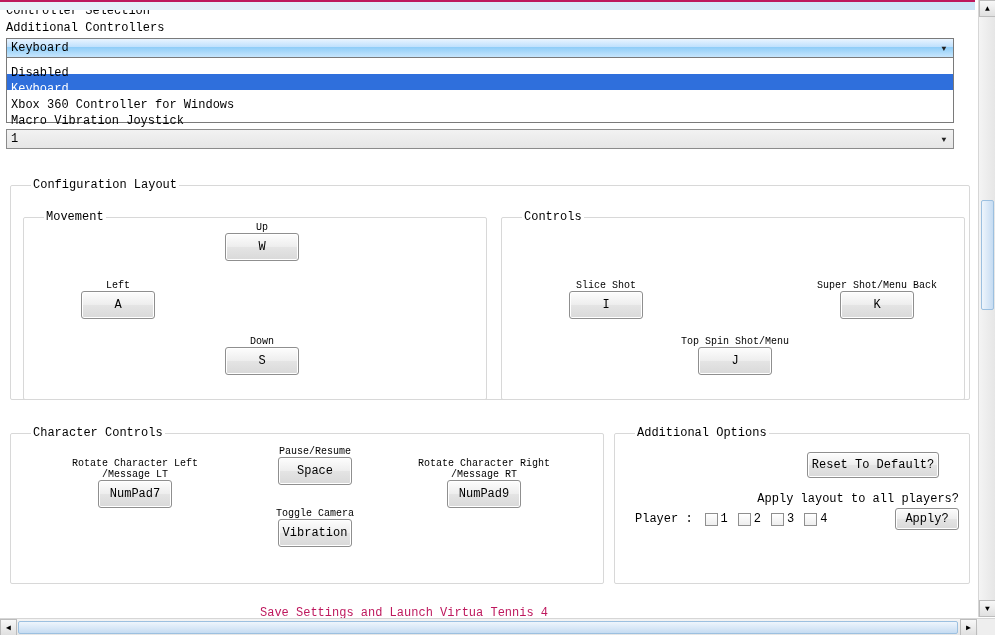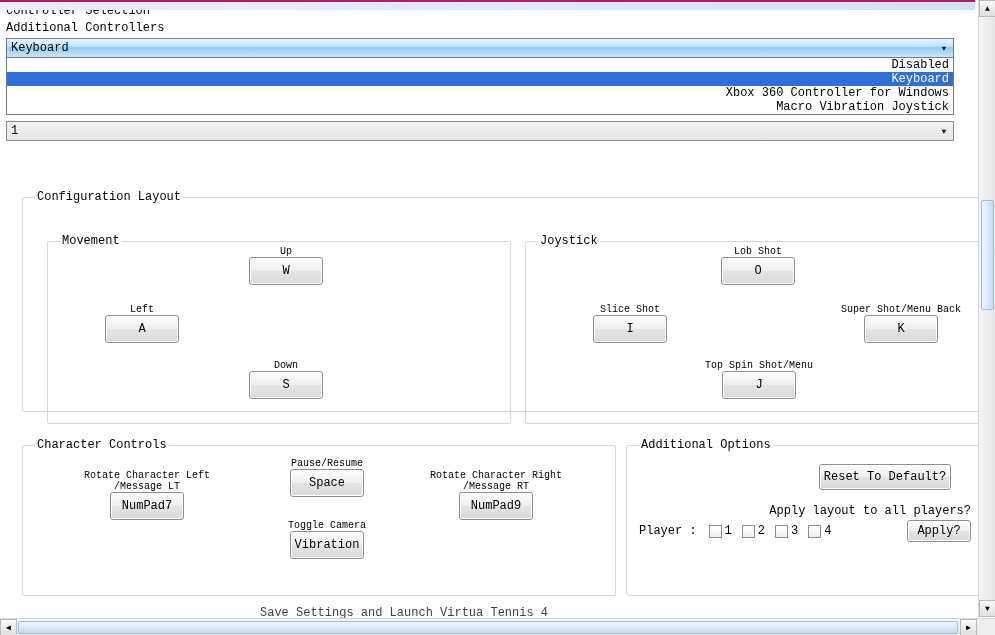--- a/index.html
+++ b/index.html
@@ -28,22 +28,22 @@
     left: 0; top: -2px;
     width: 975px;
     height: 8px;
     background: linear-gradient(to right, #e8f0f9, #cde4f7);
   }
 
   
   fieldset {
     border: 1px solid #d8d8d8;
     border-radius: 2px;
-    margin: 16px;
-    padding: 8px 10px 12px 12px;
+    margin: 4px;
+    padding: 8px 10px 12px 20px;
     position: absolute;
   }
   legend {
     padding: 0 2px;
     font-size: 12px;
   }
 
   .controller-sel {
     left: 6px; top: 14px;
     width: 960px;
@@ -74,25 +74,24 @@
     font-size: 8px;
     color:#222;
   }
   .dropdown-list {
     border: 1px solid #7a7a7a;
     border-top: none;
     background: #fff;
     width: 100%;
   }
   .dropdown-list .opt {
-    padding: 0 4px;
+    padding: 8px 4px;
     line-height: 14px;
     height: 14px;
     white-space: nowrap;
-    text-align: right;
   }
   .dropdown-list .opt.selected {
     background: #2f6fdc;
     color: #fff;
   }
   .combo.plain {
     background: linear-gradient(to bottom, #f2f2f2, #e6e6e6);
     border: 1px solid #8b8b8b;
   }
 
@@ -269,26 +268,22 @@
         <div class="lbl">Left</div>
         <div class="btn">A</div>
       </div>
       <div class="pos" style="left:198px; top:112px; width:80px;">
         <div class="lbl">Down</div>
         <div class="btn">S</div>
       </div>
     </fieldset>
 
     <fieldset class="actions">
-      <legend>Joystick</legend>
-
-      <div class="pos" style="left:172px; top:-2px; width:120px;">
-        <div class="lbl">Lob Shot</div>
-        <div class="btn">O</div>
-      </div>
+      <legend>Controls</legend>
+
       <div class="pos" style="left:44px; top:56px; width:120px;">
         <div class="lbl">Slice Shot</div>
         <div class="btn">I</div>
       </div>
       <div class="pos" style="left:300px; top:56px; width:150px;">
         <div class="lbl">Super Shot/Menu Back</div>
         <div class="btn">K</div>
       </div>
       <div class="pos" style="left:158px; top:112px; width:150px;">
         <div class="lbl">Top Spin Shot/Menu</div>
@@ -344,21 +339,21 @@
         </span>
       <span class="chk">
           <span class="box"></span>
           <span>4</span>
         </span>
       <span style="flex:1"></span>
       <div class="btn apply-btn">Apply?</div>
     </div>
   </fieldset>
 
-  <div class="bottom-btn" style="font-size:12px; color:#404040;">Save Settings and Launch Virtua Tennis 4</div>
+  <div class="bottom-btn" style="font-size:12px; color:#be185d;">Save Settings and Launch Virtua Tennis 4</div>
 </div>
 
 <div class="vscroll">
   <div class="up">▲</div>
   <div class="thumb"></div>
   <div class="down">▼</div>
 </div>
 <div class="hscroll">
   <div class="left">◀</div>
   <div class="thumb"></div>

